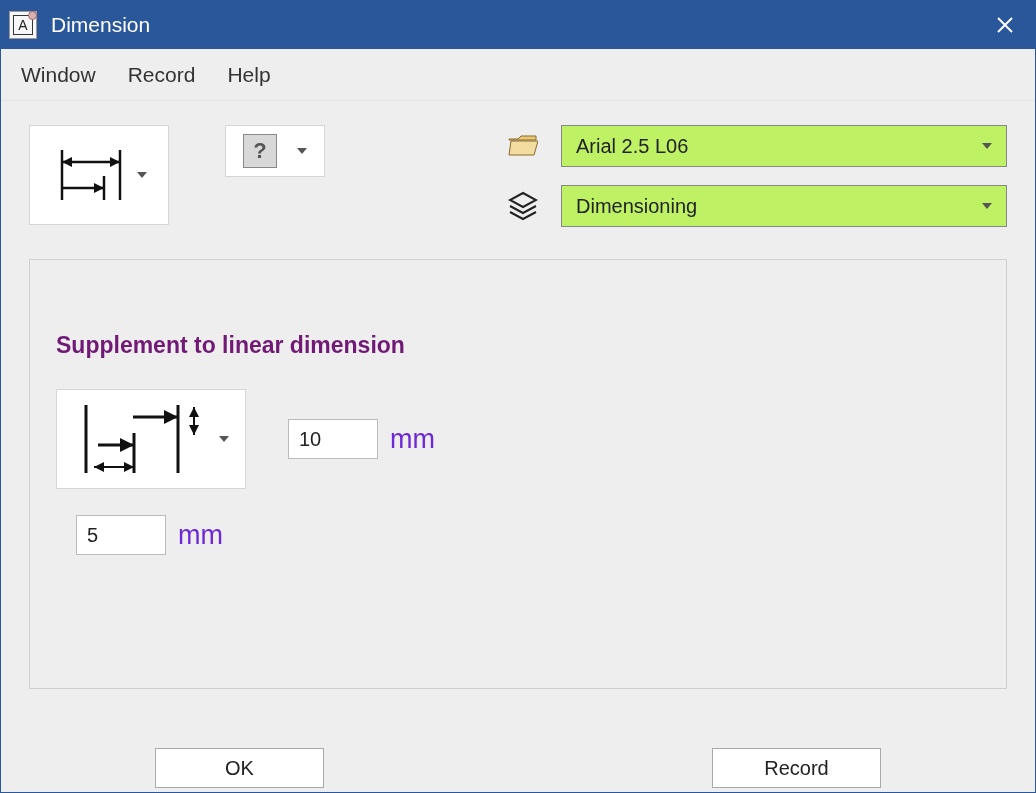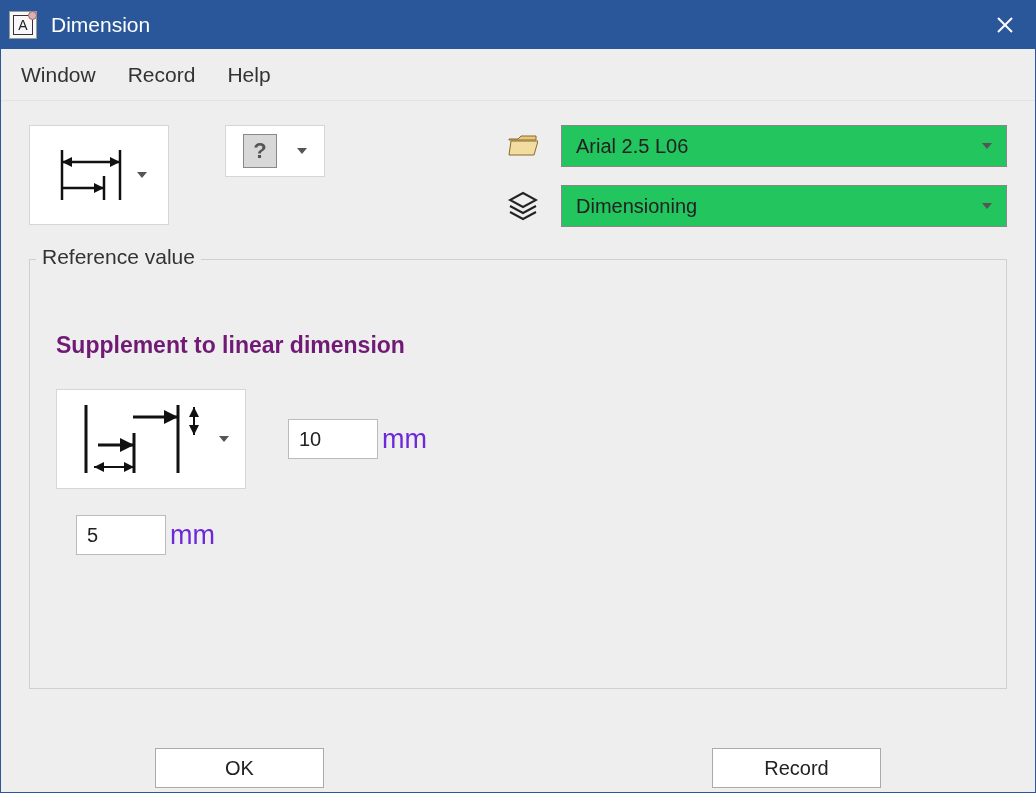--- a/index.html
+++ b/index.html
@@ -69,21 +69,21 @@
     display:flex; align-items:center; justify-content:center; color:#555;
     font-size:22px; font-weight:600;
   }
 
   .right-col {
     margin-left:auto; display:flex; flex-direction:column; gap:18px; width:500px;
   }
   .labeled-combo { display:flex; align-items:center; gap:22px; }
   .labeled-combo .lead-icon { width:32px; flex-shrink:0; display:flex; justify-content:center; }
   .combo {
-    flex:1; height:42px; background:#22c55e; border:1px solid #888;
+    flex:1; height:42px; background:#bef264; border:1px solid #888;
     display:flex; align-items:center; padding:0 14px; font-size:20px; color:#222;
     cursor:pointer;
   }
   .combo .tri { margin-left:auto; }
 
   
   .fieldset {
     margin-top:32px; border:1px solid #cfcfcf; padding:72px 26px 42px 26px;
     position:relative; height:430px;
   }
@@ -92,21 +92,21 @@
     font-size:21px; color:#333;
   }
   .section-heading { font-size:23px; font-weight:700; color:#701a75; margin:0 0 30px 0; }
 
   .row1 { display:flex; align-items:center; gap:42px; }
   .dim-type-btn {
     width:190px; height:100px; background:#fff; border:1px solid #d6d6d6;
     display:flex; align-items:center; justify-content:center; gap:6px; cursor:pointer;
   }
   .dim-type-btn .iconbox { width:140px; height:80px; display:flex; align-items:center; justify-content:center; }
-  .value-pair { display:flex; align-items:center; gap:4px; }
+  .value-pair { display:flex; align-items:center; gap:12px; }
   .text-input {
     width:90px; height:40px; background:#fff; border:1px solid #bbb;
     padding:4px 10px; font-size:20px; color:#222;
   }
   .unit { font-size:27px; color:#6d28d9; }
 
   .row2 { margin-top:26px; margin-left:20px; }
 
   
   .buttons {
@@ -191,21 +191,20 @@
         </div>
         <div class="combo">
           <span>Dimensioning</span>
           <div class="tri chev-down"></div>
         </div>
       </div>
     </div>
   </div>
 
   <div class="fieldset">
-    <div class="legend">Reference value</div>
 
     <p class="section-heading">Supplement to linear dimension</p>
 
     <div class="row1">
       <div class="dim-type-btn">
         <div class="iconbox">
           <svg width="130" height="80" viewBox="0 0 130 80">
             <line x1="8" y1="6" x2="8" y2="74" stroke="#111" stroke-width="3"></line>
             <line x1="100" y1="6" x2="100" y2="74" stroke="#111" stroke-width="3"></line>
             <line x1="56" y1="34" x2="56" y2="74" stroke="#111" stroke-width="3"></line>

